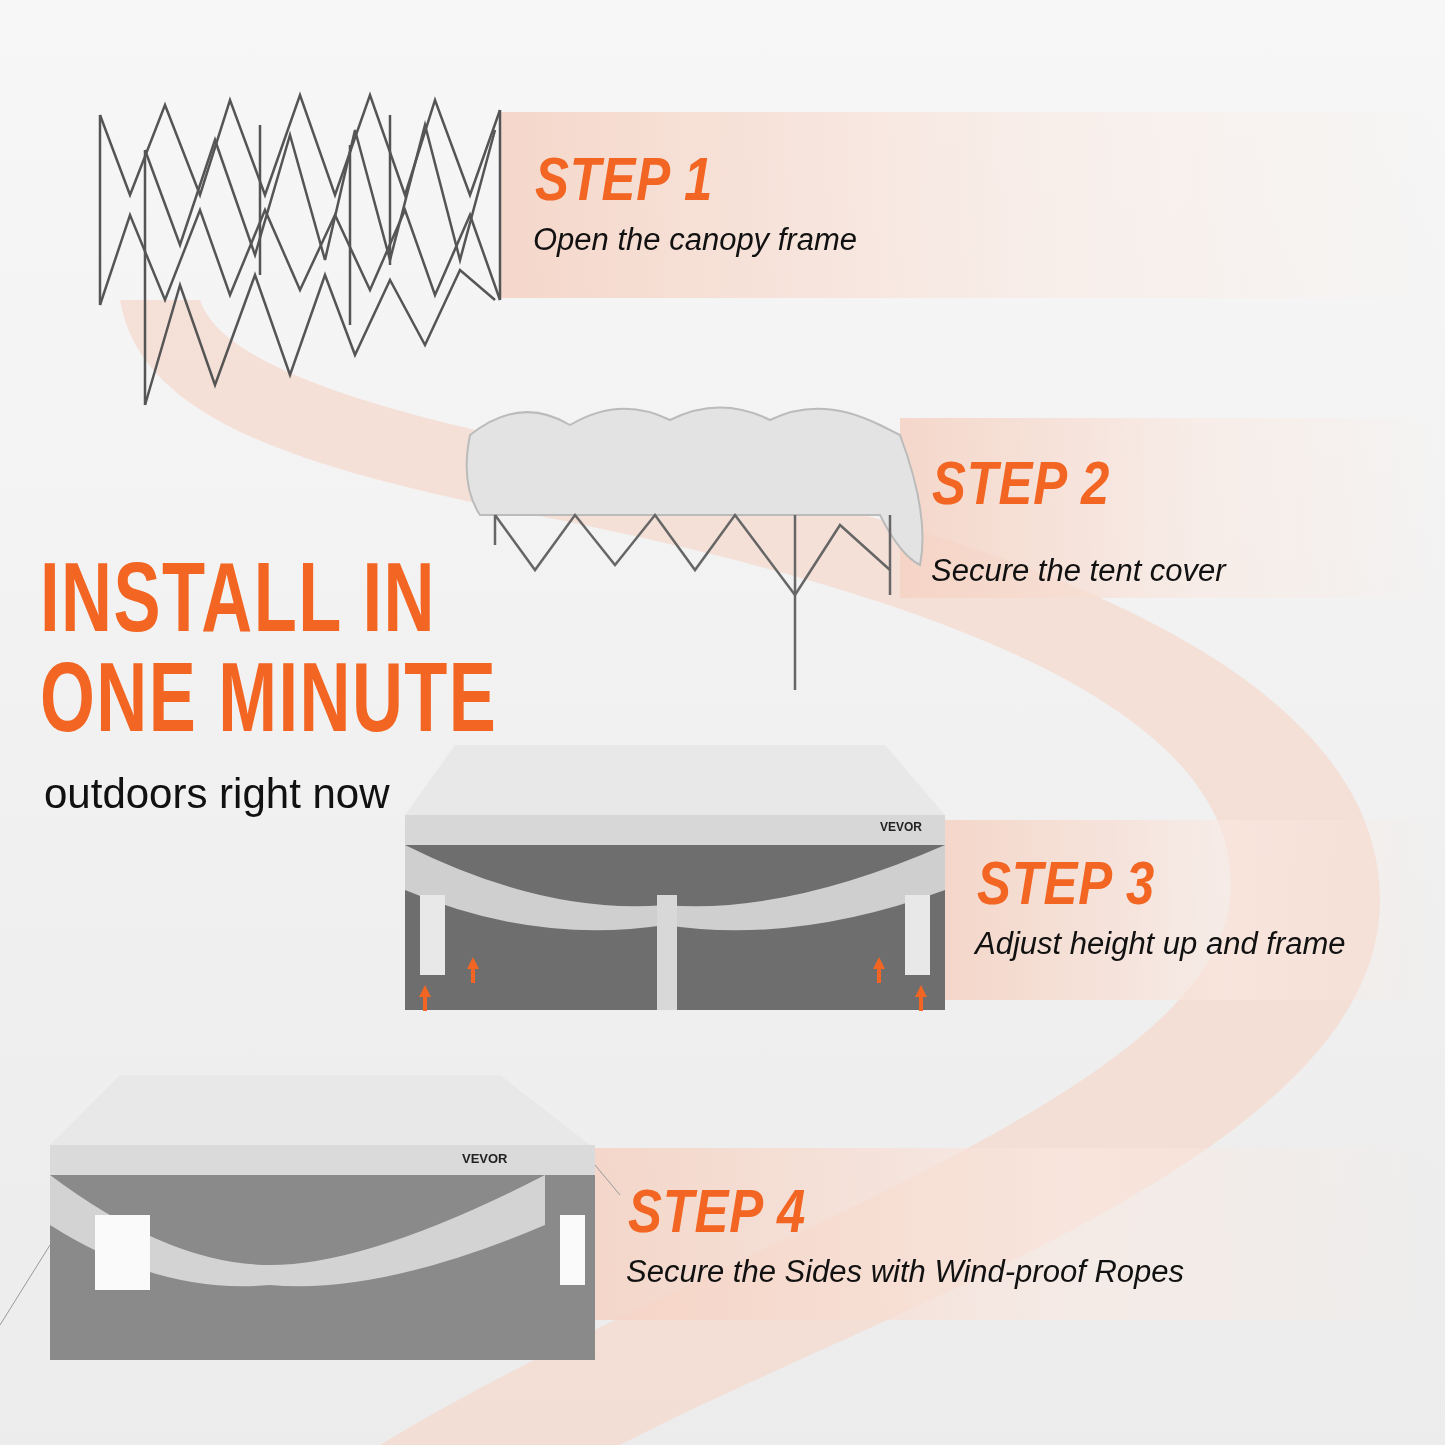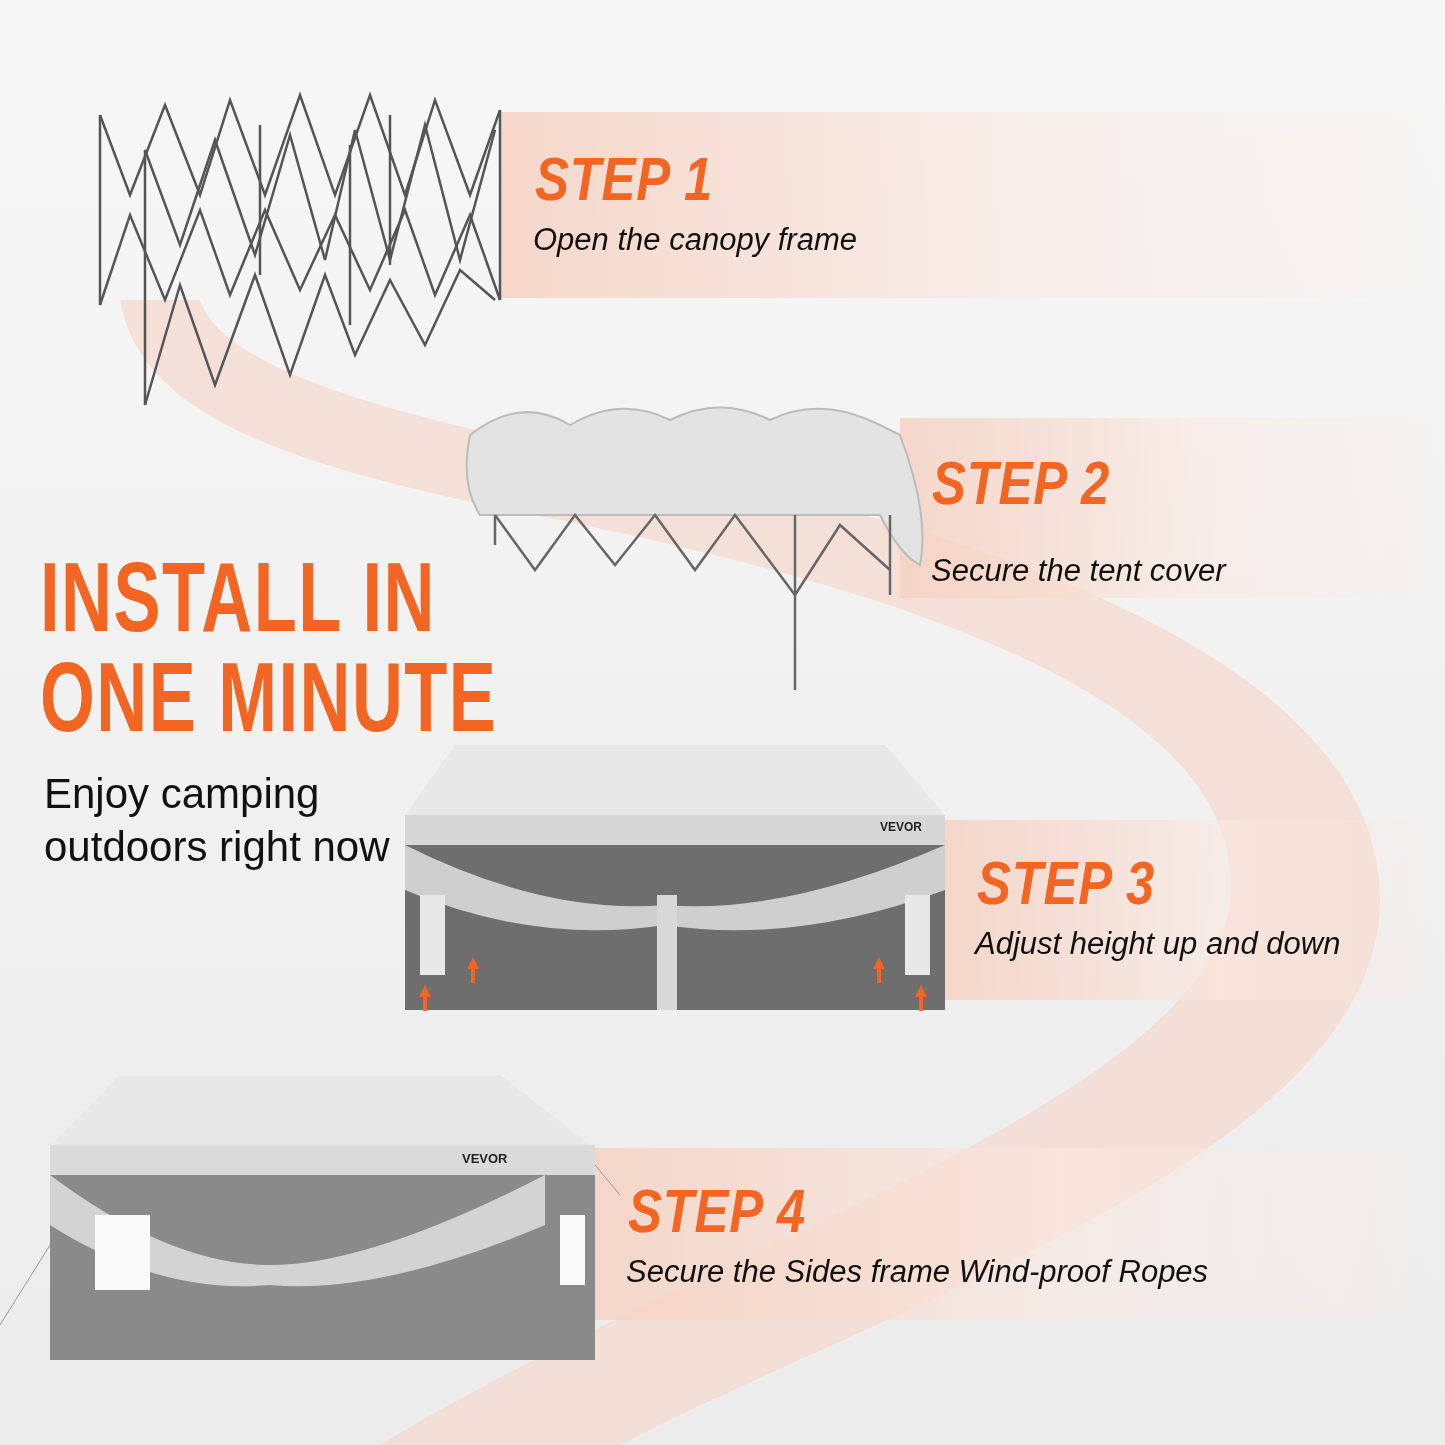--- a/index.html
+++ b/index.html
@@ -55,21 +55,20 @@
     <polyline points="35,120 75,175 115,120 155,170 195,120 235,175 275,120 335,200 380,130 430,175"></polyline>
   </g>
 </svg>
 
 <div class="step-title" style="left:932px;top:452px;">STEP 2</div>
 <div class="step-desc" style="left:931px;top:528px;margin-top:27px;">Secure the tent cover</div>
 
 <div class="headline" style="top:548px;">INSTALL IN</div>
 <div class="headline" style="top:648px;">ONE MINUTE</div>
 <div class="sub" style="top:768px;">
-  <div>Enjoy camping</div>
   <div>outdoors right now</div>
 </div>
 
 <svg style="left:395px;top:745px;" width="560" height="270" viewBox="0 0 560 270">
   <path d="M60 0 L 490 0 L 550 70 L 10 70 Z" fill="#e8e8e8"></path>
   <rect x="10" y="70" width="540" height="30" fill="#d7d7d7"></rect>
   <rect x="10" y="100" width="540" height="165" fill="#6e6e6e"></rect>
   <path d="M10 100 Q 150 170 270 160 Q 390 170 550 100 L 550 145 Q 400 200 270 180 Q 140 200 10 145 Z" fill="#cfcfcf"></path>
   <rect x="262" y="150" width="20" height="115" fill="#d8d8d8"></rect>
   <rect x="25" y="150" width="25" height="80" fill="#e8e8e8"></rect>
@@ -81,28 +80,28 @@
       <rect x="482" y="224" width="4" height="14"></rect>
   <polygon points="30,240 24,252 36,252"></polygon>
       <rect x="28" y="252" width="4" height="14"></rect>
   <polygon points="526,240 520,252 532,252"></polygon>
       <rect x="524" y="252" width="4" height="14"></rect>
     </g>
   <text class="vevor" x="485" y="86" font-size="12" fill="#222">VEVOR</text>
 </svg>
 
 <div class="step-title" style="left:977px;top:852px;">STEP 3</div>
-<div class="step-desc" style="left:975px;top:928px;">Adjust height up and down</div>
+<div class="step-desc" style="left:975px;top:928px;">Adjust height up and frame</div>
 
 <svg style="left:0px;top:1075px;" width="620" height="290" viewBox="0 0 620 290">
   <path d="M120 0 L 500 0 L 590 70 L 50 70 Z" fill="#e8e8e8"></path>
   <rect x="50" y="70" width="545" height="30" fill="#dadada"></rect>
   <rect x="50" y="100" width="545" height="185" fill="#8a8a8a"></rect>
   <path d="M50 100 Q 170 190 270 190 Q 370 190 545 100 L 545 150 Q 380 220 270 210 Q 160 220 50 150 Z" fill="#d3d3d3"></path>
   <rect x="95" y="140" width="55" height="75" fill="#fafafa"></rect>
   <rect x="560" y="140" width="25" height="70" fill="#fafafa"></rect>
   <line x1="0" y1="250" x2="50" y2="170" stroke="#999" stroke-width="1"></line>
   <line x1="595" y1="90" x2="620" y2="120" stroke="#999" stroke-width="1"></line>
   <text class="vevor" x="462" y="88" font-size="13" fill="#222">VEVOR</text>
 </svg>
 
 <div class="step-title" style="left:628px;top:1180px;">STEP 4</div>
-<div class="step-desc" style="left:626px;top:1256px;">Secure the Sides frame Wind-proof Ropes</div>
+<div class="step-desc" style="left:626px;top:1256px;">Secure the Sides with Wind-proof Ropes</div>
 
 </body></html>

